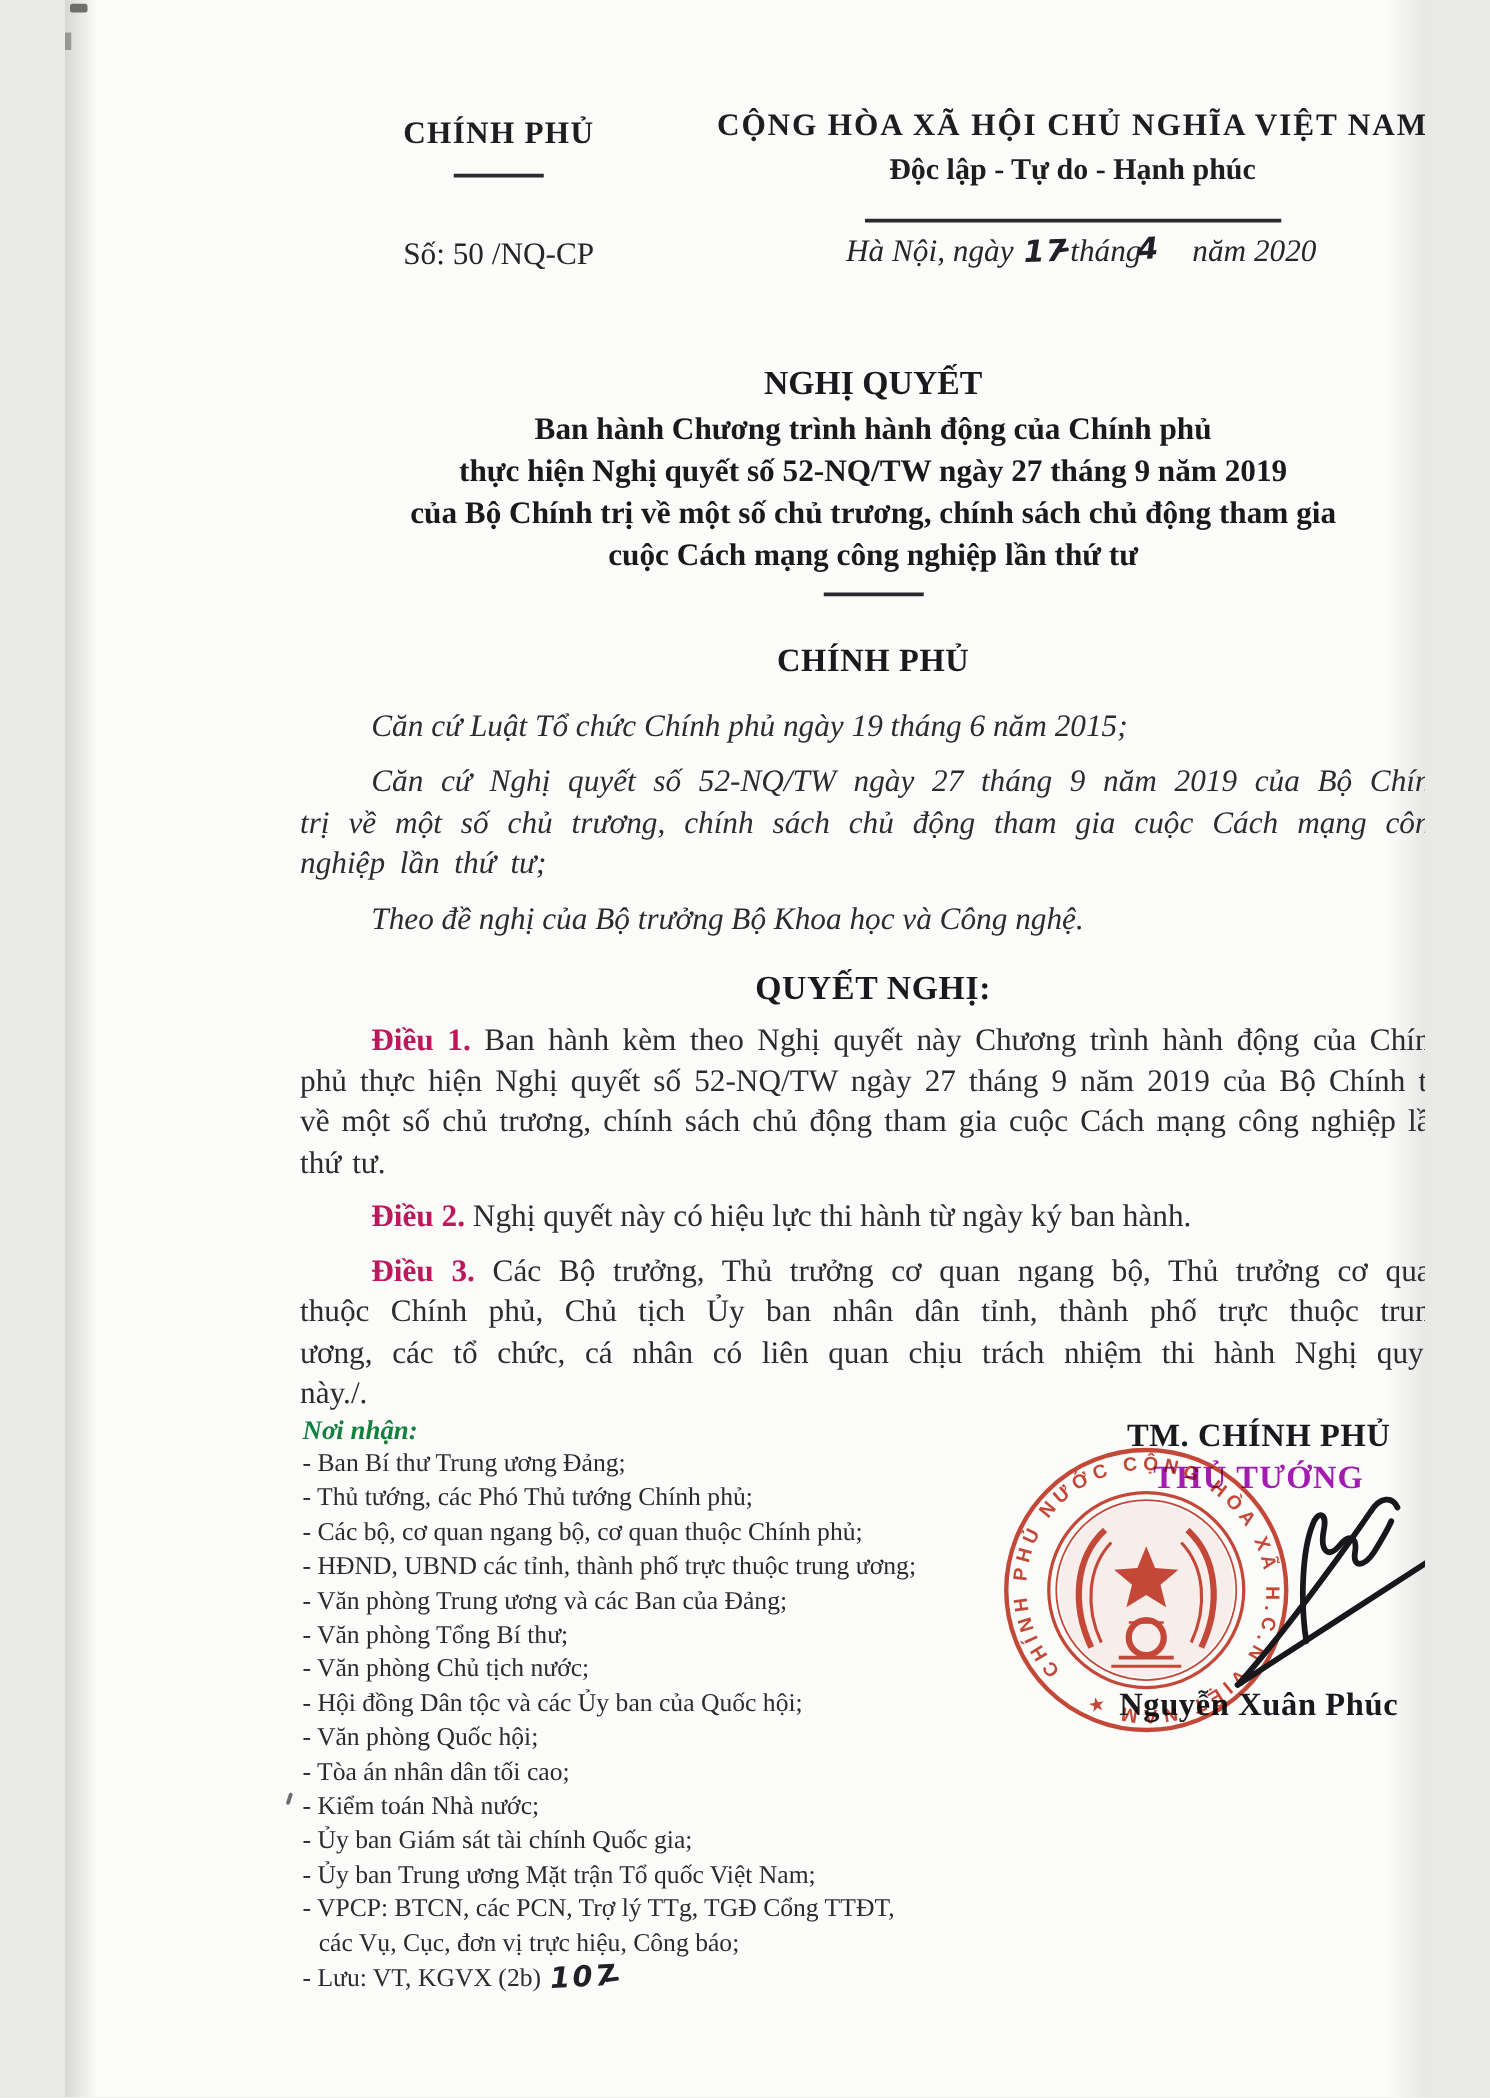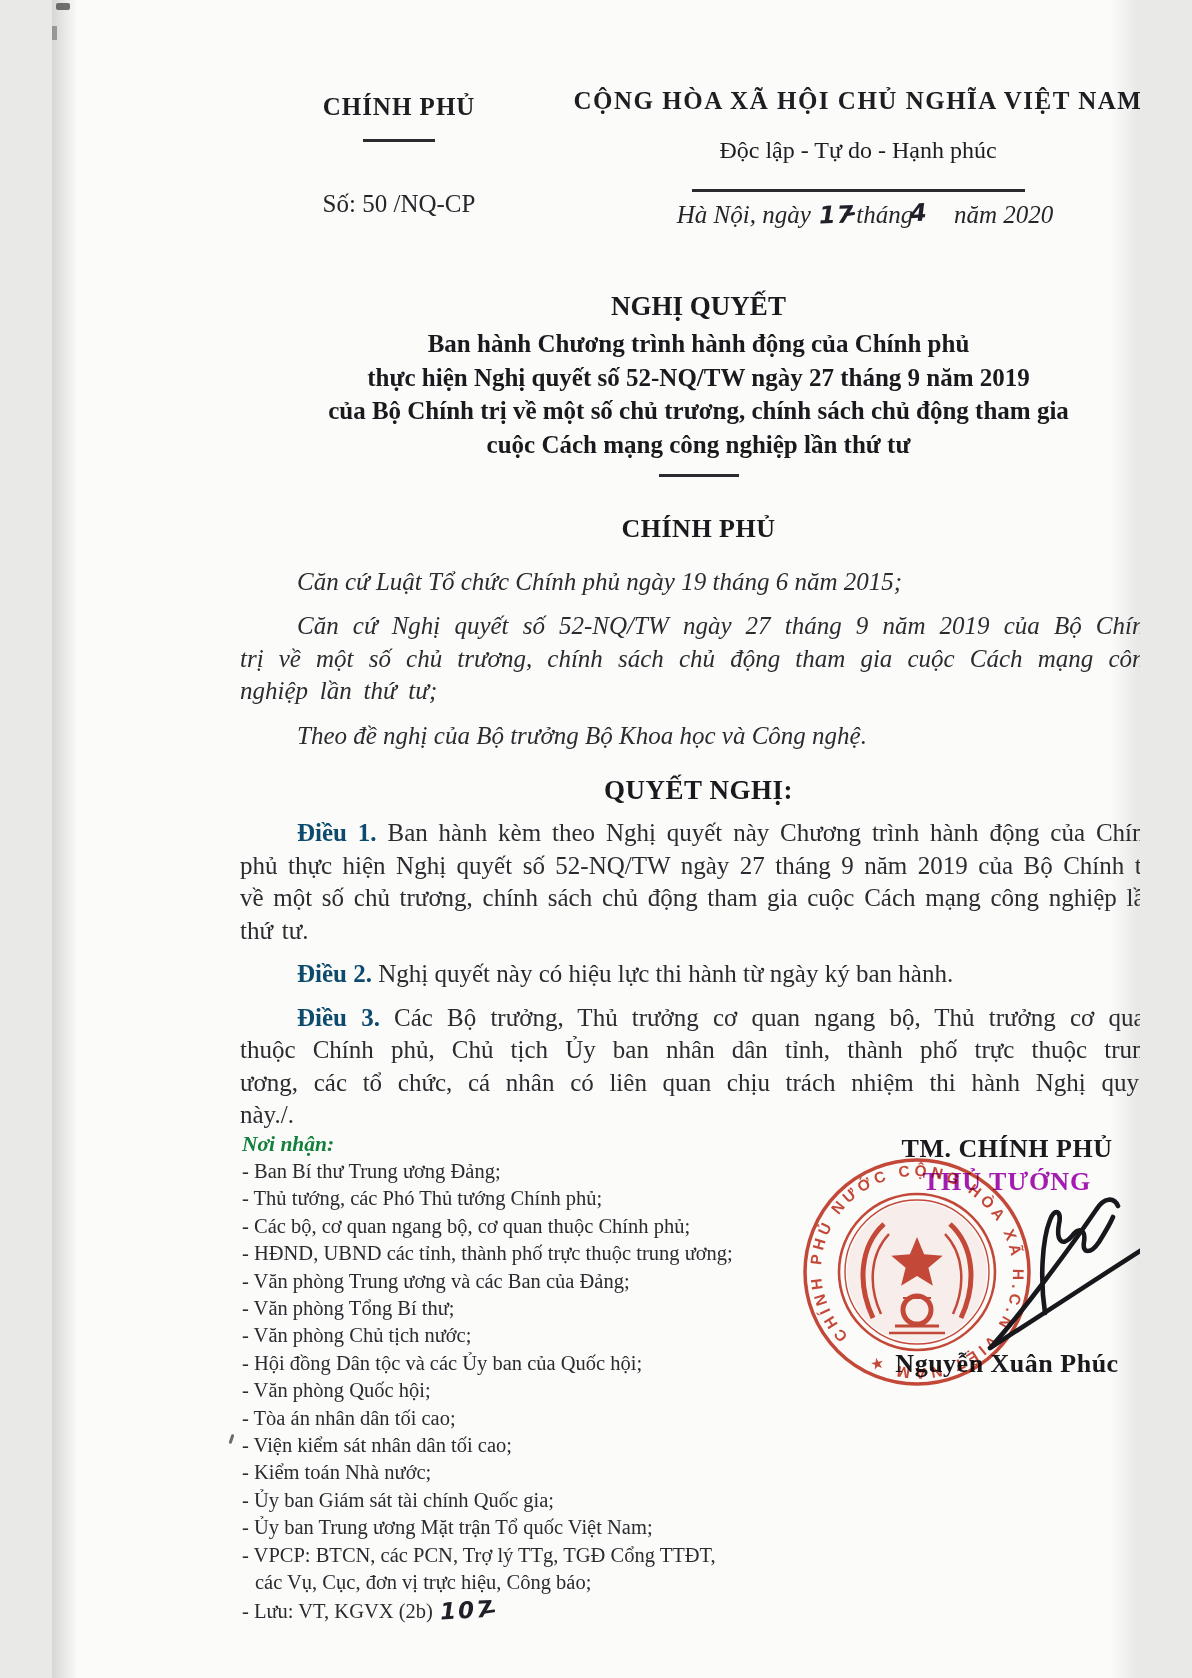--- a/index.html
+++ b/index.html
@@ -23,21 +23,21 @@
   .artifact-tick { position:absolute; left:178px; top:1434px; width:3px; height:10px; background:#3c3c40; opacity:.75; transform:rotate(18deg); border-radius:2px; }
 
   
   .hdr-left { position:absolute; left:240px; top:92px; width:214px; text-align:center; }
   .org-name { font-weight:bold; font-size:25px; line-height:30px; letter-spacing:1px; color:#1e1e22; }
   .org-rule { width:72px; height:3px; background:#2a2a2e; margin:17px auto 0 auto; }
   .doc-number { margin-top:48px; font-size:25px; white-space:nowrap; color:#26262a; }
 
   .hdr-right { position:absolute; left:516px; top:86px; width:580px; text-align:center; }
   .national-title { font-weight:bold; font-size:25px; line-height:30px; letter-spacing:1.5px; white-space:nowrap; color:#1e1e22; }
-  .national-motto { font-weight:normal; font-size:24px; line-height:32px; margin-top:18px; color:#1e1e22; }
+  .national-motto { font-weight:bold; font-size:24px; line-height:32px; margin-top:4px; color:#1e1e22; }
   .motto-rule { width:333px; height:2.5px; background:#2a2a2e; margin:23px auto 0 auto; }
   .dateline { margin-top:9px; font-style:italic; font-size:25px; white-space:nowrap; padding-left:14px; color:#26262a; }
   .dateline .gap-year { margin-left:26px;font-style:italic; }
   .dl-part { display:inline; }
 
   
   .hand-wrap { position:relative; display:inline-block; }
   .hand { font-family:"DejaVu Sans",sans-serif; font-style:italic; font-weight:bold;
           font-size:24px; color:#202028; letter-spacing:1px; }
   .hand-day { margin:0 2px 0 8px; display:inline-block; transform:rotate(-2deg); }
@@ -50,21 +50,21 @@
   .main-col { position:absolute; left:188px; top:258px; width:917px;margin-top:32px; }
   .doc-title { text-align:center; font-weight:bold; font-size:27px; line-height:32px; color:#1a1a1e; }
   .doc-subtitle { text-align:center; font-weight:bold; font-size:25px; line-height:33.5px; margin-top:5px; color:#1a1a1e; }
   .title-rule { width:80px; height:2.5px; background:#2a2a2e; margin:13px auto 0 auto; }
   .issuer-heading { text-align:center; font-weight:bold; font-size:26px; margin-top:37px; letter-spacing:.5px; color:#1a1a1e; }
   .recital { font-style:italic; font-size:25px; line-height:32.5px; text-indent:57px; margin-top:12px; }
   .recital.first { margin-top:22px; }
   .recital.just { text-align:justify; }
   .resolve-heading { text-align:center; font-weight:bold; font-size:27px; margin-top:23px; letter-spacing:.5px; color:#1a1a1e; }
   .article { font-size:25px; line-height:32.5px; text-indent:57px; text-align:justify; margin-top:11px; }
-  .article .art-label { font-weight:bold; color:#0c4a6e; }
+  .article .art-label { font-weight:bold; color:#be185d; }
   .ws-a { word-spacing:2.5px; }
   .ws-b { word-spacing:5.5px; }
   .ws-c { word-spacing:7px; }
 
   
   .recipients { position:absolute; left:190px; top:1130px; width:575px; font-size:20.5px; }
   .recipients-label { font-weight:bold; font-style:italic; font-size:21.5px; line-height:28px; color:#15803d; }
   .rcpt { line-height:27.4px; white-space:nowrap; }
   .rcpt.cont { padding-left:13px; }
   .hand-luu { font-size:23px; margin-left:7px; letter-spacing:2px; transform:rotate(-3deg); display:inline-block; }
@@ -133,21 +133,20 @@
     <div class="rcpt">- Ban Bí thư Trung ương Đảng;</div>
     <div class="rcpt">- Thủ tướng, các Phó Thủ tướng Chính phủ;</div>
     <div class="rcpt">- Các bộ, cơ quan ngang bộ, cơ quan thuộc Chính phủ;</div>
     <div class="rcpt">- HĐND, UBND các tỉnh, thành phố trực thuộc trung ương;</div>
     <div class="rcpt">- Văn phòng Trung ương và các Ban của Đảng;</div>
     <div class="rcpt">- Văn phòng Tổng Bí thư;</div>
     <div class="rcpt">- Văn phòng Chủ tịch nước;</div>
     <div class="rcpt">- Hội đồng Dân tộc và các Ủy ban của Quốc hội;</div>
     <div class="rcpt">- Văn phòng Quốc hội;</div>
     <div class="rcpt">- Tòa án nhân dân tối cao;</div>
-    <div class="rcpt">- Viện kiểm sát nhân dân tối cao;</div>
     <div class="rcpt">- Kiểm toán Nhà nước;</div>
     <div class="rcpt">- Ủy ban Giám sát tài chính Quốc gia;</div>
     <div class="rcpt">- Ủy ban Trung ương Mặt trận Tổ quốc Việt Nam;</div>
     <div class="rcpt">- VPCP: BTCN, các PCN, Trợ lý TTg, TGĐ Cổng TTĐT,</div>
     <div class="rcpt cont">các Vụ, Cục, đơn vị trực hiệu, Công báo;</div>
     <div class="rcpt"><span>- Lưu: VT, KGVX (2b)</span><span class="hand-wrap"><span class="hand hand-luu">107</span><i class="bar7 bar7-luu"></i></span></div>
   </div>
 
   <div class="sig-block">
     <div class="sig-onbehalf">TM. CHÍNH PHỦ</div>

